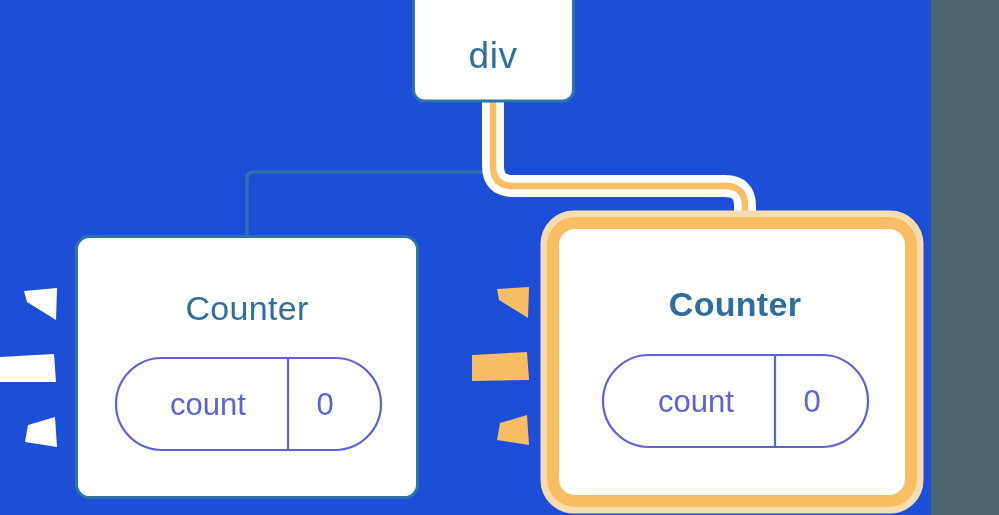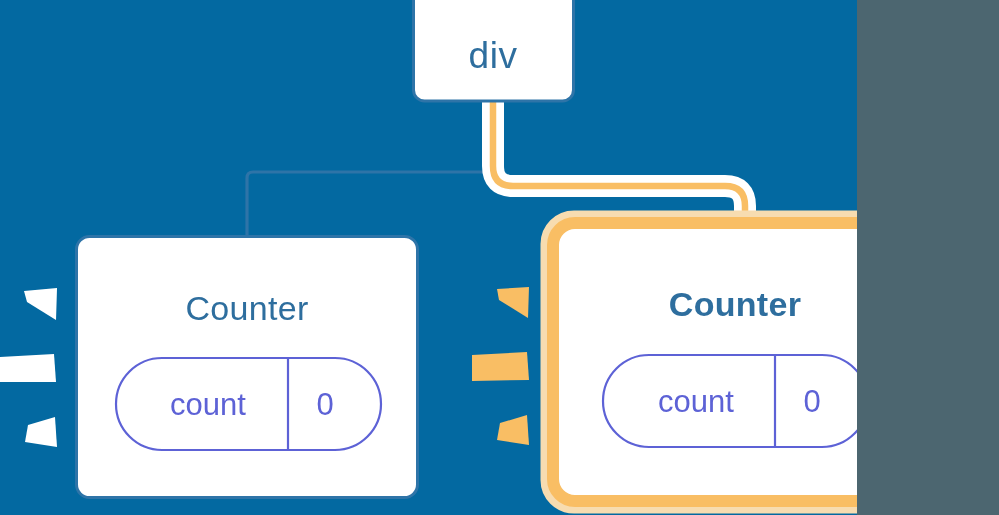--- a/index.html
+++ b/index.html
@@ -2,23 +2,23 @@
 <html><head>
 <meta charset="utf-8">
 <style>
   html, body {
     margin: 0;
     padding: 0;
     background: #4c6670;
   }
   #stage {
     position: relative;
-    width: 857px;
+    width: 931px;
     height: 515px;
-    background: #0369a1;
+    background: #1d4ed8;
     overflow: hidden;
     font-family: "Liberation Sans", sans-serif;
   }
   #diagram-svg {
     position: absolute;
     left: 0;
     top: 0;
     width: 999px;
     height: 515px;
   }

